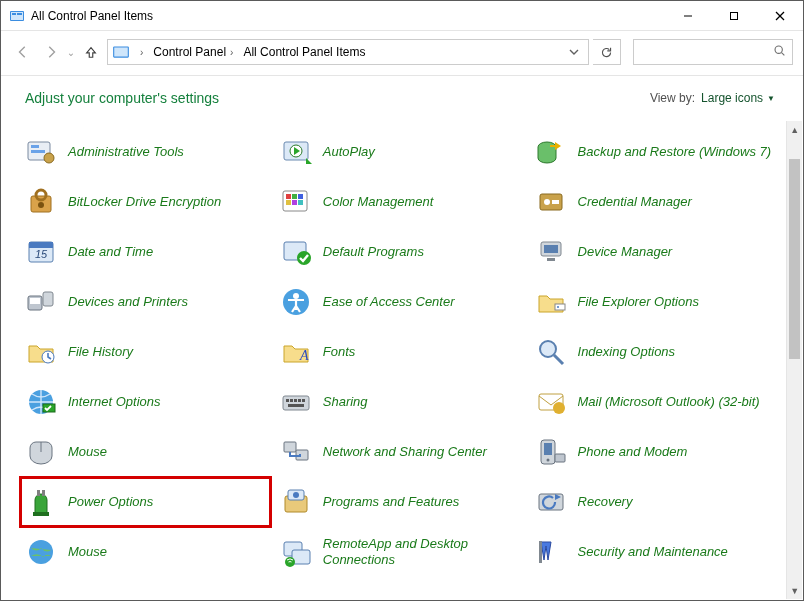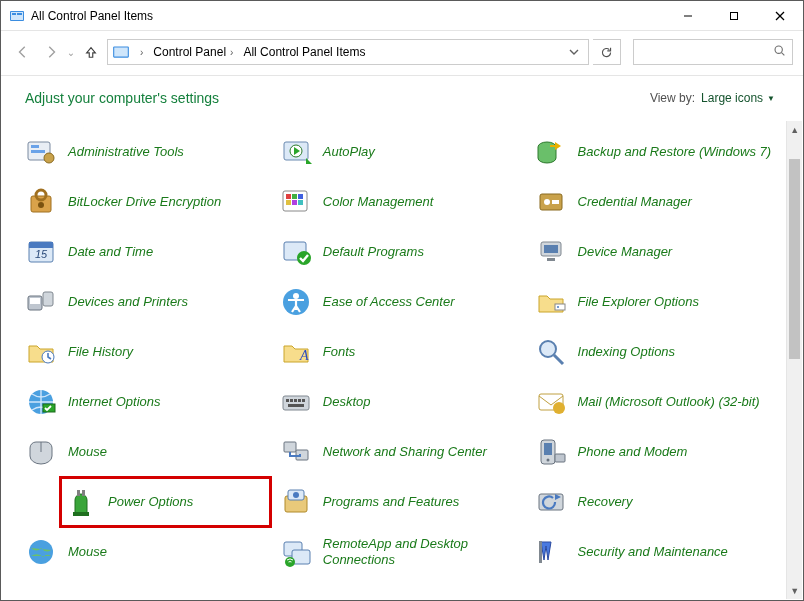--- a/index.html
+++ b/index.html
@@ -146,21 +146,20 @@
   }
   .cp-item .lbl {
     color: #1a7a1a;
     font-size: 13px;
     line-height: 1.25;
     word-wrap: break-word;
   }
   .cp-item.highlight {
     outline: 3px solid #d40000;
     outline-offset: -2px;
-    margin-left: 40px;
   }
 
   
   .scrollbar {
     width: 17px;
     background: #f0f0f0;
     border-left: 1px solid #e5e5e5;
     position: relative;
   }
   .scroll-btn {
@@ -450,21 +449,21 @@
           <svg viewBox="0 0 32 32" width="32" height="32">
             <rect x="3" y="10" width="26" height="14" rx="2" fill="#d0d6dc" stroke="#808890"></rect>
             <rect x="6" y="13" width="3" height="3" fill="#555"></rect>
             <rect x="10" y="13" width="3" height="3" fill="#555"></rect>
             <rect x="14" y="13" width="3" height="3" fill="#555"></rect>
             <rect x="18" y="13" width="3" height="3" fill="#555"></rect>
             <rect x="22" y="13" width="3" height="3" fill="#555"></rect>
             <rect x="8" y="18" width="16" height="3" fill="#555"></rect>
           </svg>
         </span>
-        <span class="lbl">Desktop</span>
+        <span class="lbl">Sharing</span>
       </div>
       <div class="cp-item">
         <span class="ico">
           <svg viewBox="0 0 32 32" width="32" height="32">
             <rect x="4" y="8" width="24" height="16" rx="2" fill="#fff" stroke="#c0a040"></rect>
             <path d="M4 10 l12 9 12-9" stroke="#c0a040" fill="none"></path>
             <circle cx="24" cy="22" r="6" fill="#e0b030"></circle>
           </svg>
         </span>
         <span class="lbl">Mail (Microsoft Outlook) (32-bit)</span>

